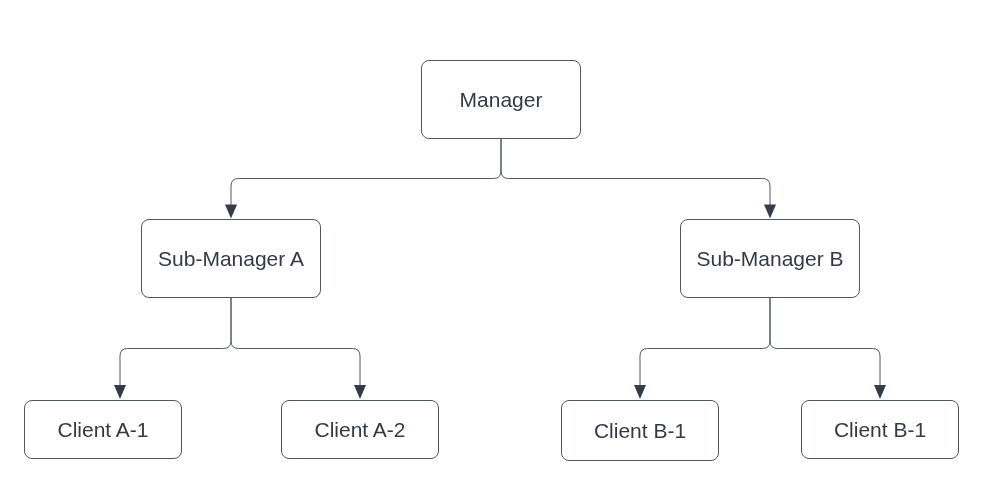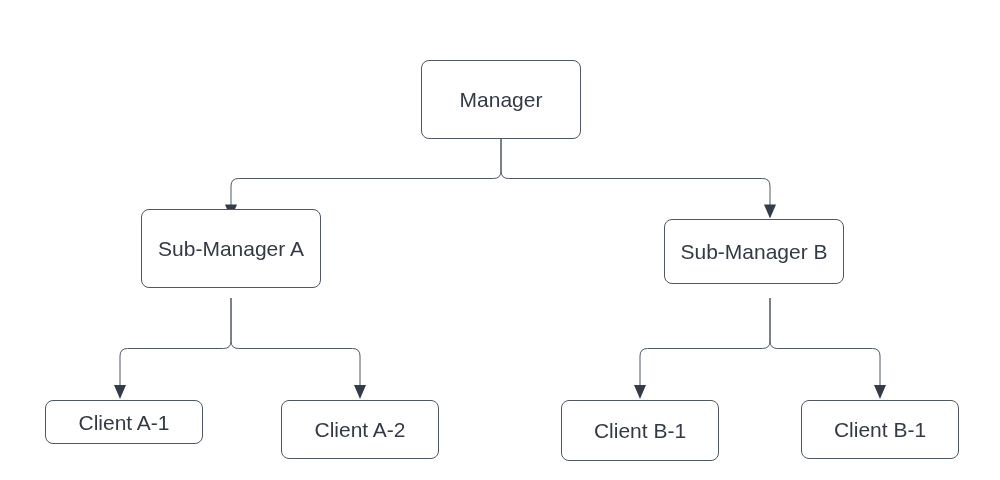--- a/index.html
+++ b/index.html
@@ -41,23 +41,23 @@
     border-radius: 8px;
     display: flex;
     align-items: center;
     justify-content: center;
     color: #333a46;
     font-size: 21px;
     line-height: 1;
     white-space: nowrap;
   }
   .node-manager   { left: 421px; top:  40px; width: 160px; height: 79px; }
-  .node-sub-a     { left: 141px; top: 189px; width: 180px; height: 79px; }
-  .node-sub-b     { left: 664px; top: 199px; width: 180px; height: 65px; }
-  .node-client-a1 { left:  45px; top: 380px; width: 158px; height: 44px; text-align: right; }
+  .node-sub-a     { left: 141px; top: 199px; width: 180px; height: 79px; }
+  .node-sub-b     { left: 680px; top: 199px; width: 180px; height: 79px; }
+  .node-client-a1 { left:  24px; top: 380px; width: 158px; height: 59px; text-align: right; }
   .node-client-a2 { left: 281px; top: 380px; width: 158px; height: 59px; }
   .node-client-b1 { left: 561px; top: 380px; width: 158px; height: 61px; }
   .node-client-b2 { left: 801px; top: 380px; width: 158px; height: 59px; }
 </style>
 </head>
 <body>
 
 <div id="canvas">
 
   <svg id="edges" viewBox="0 0 1000 480" xmlns="http://www.w3.org/2000/svg">

